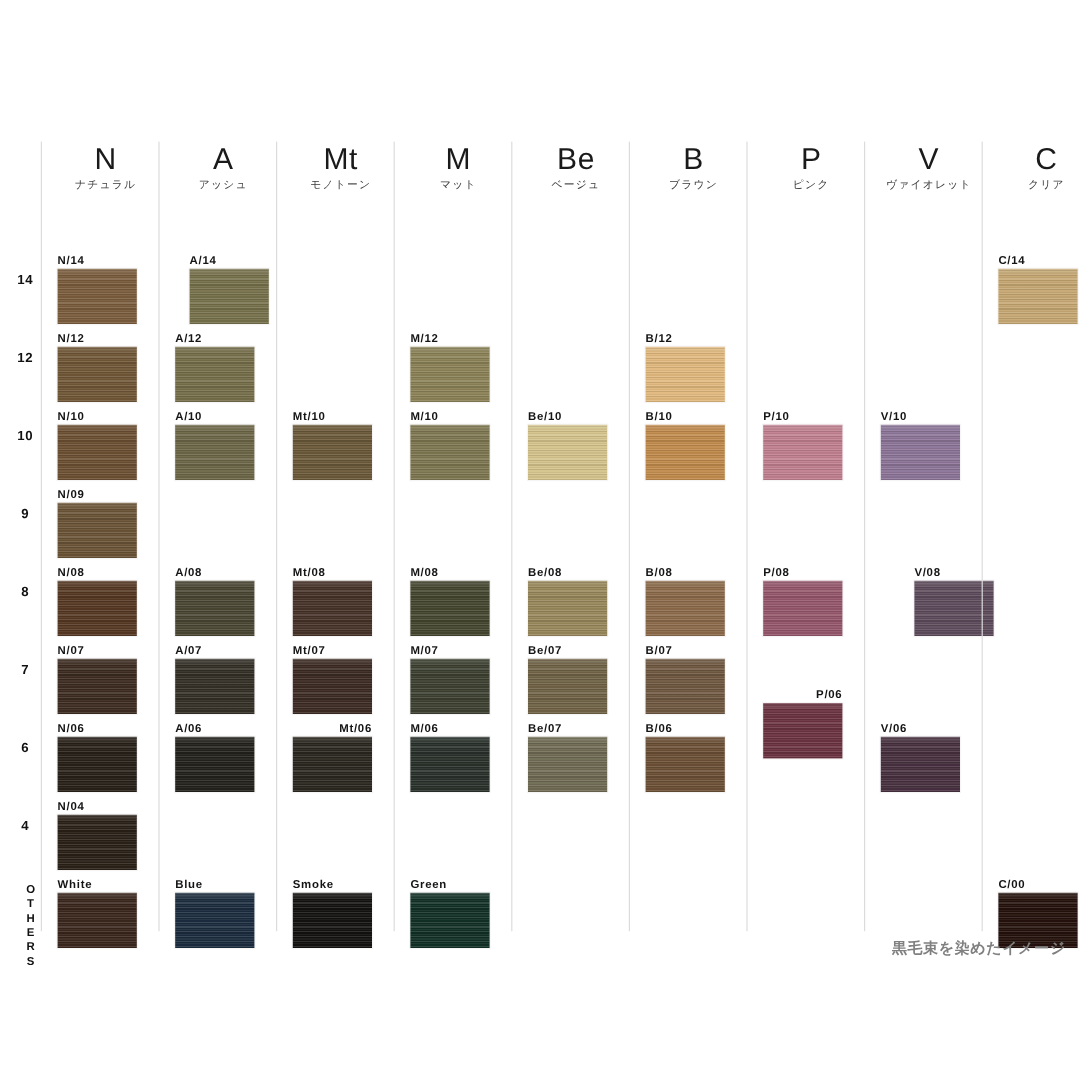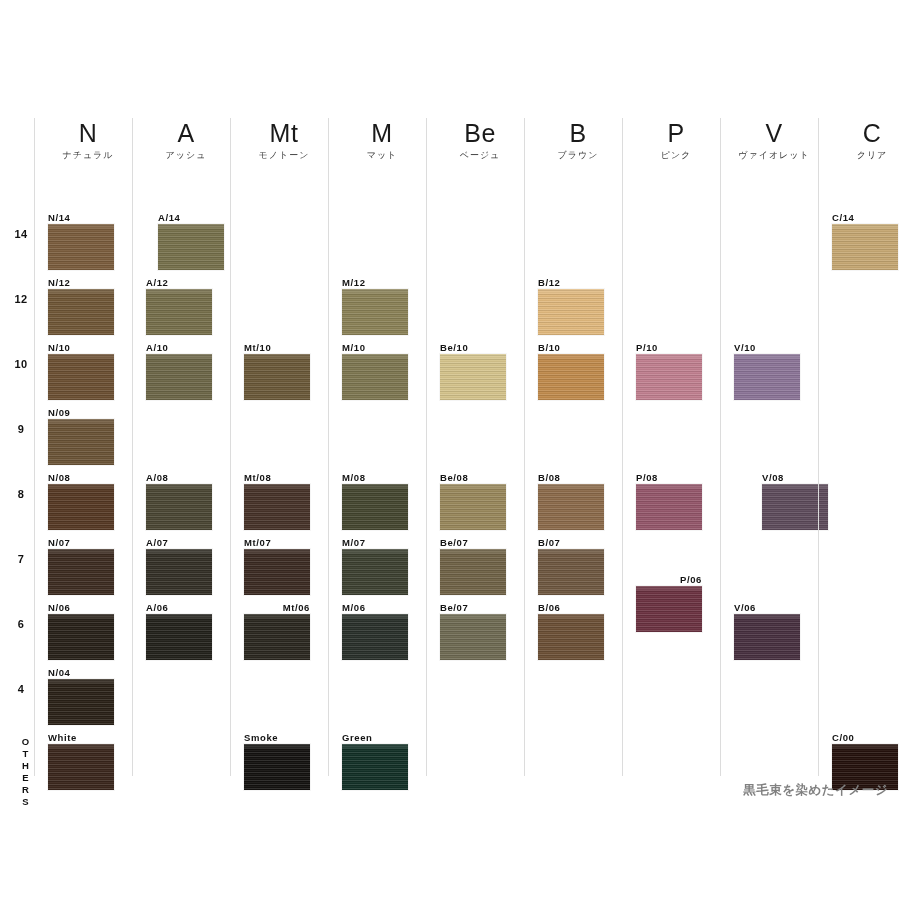--- a/index.html
+++ b/index.html
@@ -231,20 +231,24 @@
           <div class="cell-swatch" style="background: rgb(74, 70, 51);"></div>
         </div>
         <div class="cell" style="top: 419px;">
           <div class="cell-code">A/07</div>
           <div class="cell-swatch" style="background: rgb(51, 47, 38);"></div>
         </div>
         <div class="cell" style="top: 484px;">
           <div class="cell-code">A/06</div>
           <div class="cell-swatch" style="background: rgb(34, 33, 27);"></div>
         </div>
+        <div class="cell" style="top: 614px;">
+          <div class="cell-code">Blue</div>
+          <div class="cell-swatch" style="background: rgb(27, 44, 62);"></div>
+        </div>
       </div>
       <div class="column" style="left: 230px;">
         <div class="col-divider"></div>
         <div class="col-head">
           <div class="col-letter">Mt</div>
           <div class="col-sub">モノトーン</div>
         </div>
         <div class="cell" style="top: 224px;">
           <div class="cell-code">Mt/10</div>
           <div class="cell-swatch" style="background: rgb(106, 88, 56);"></div>

